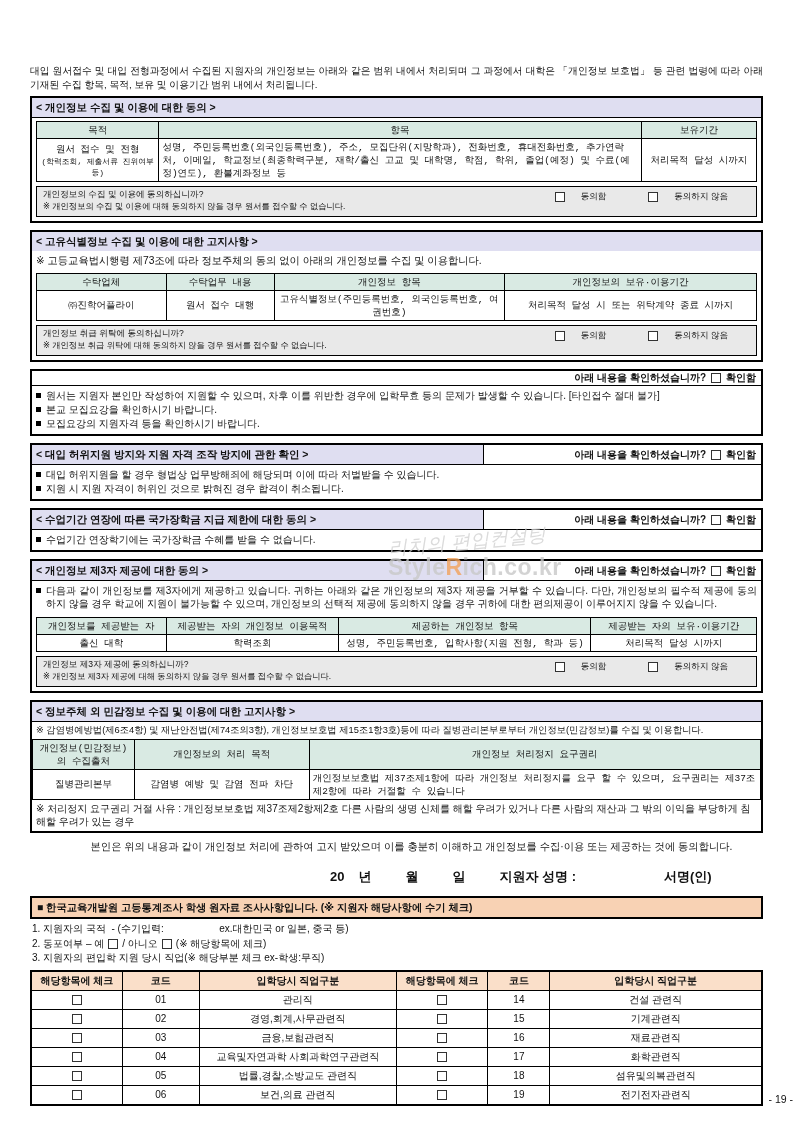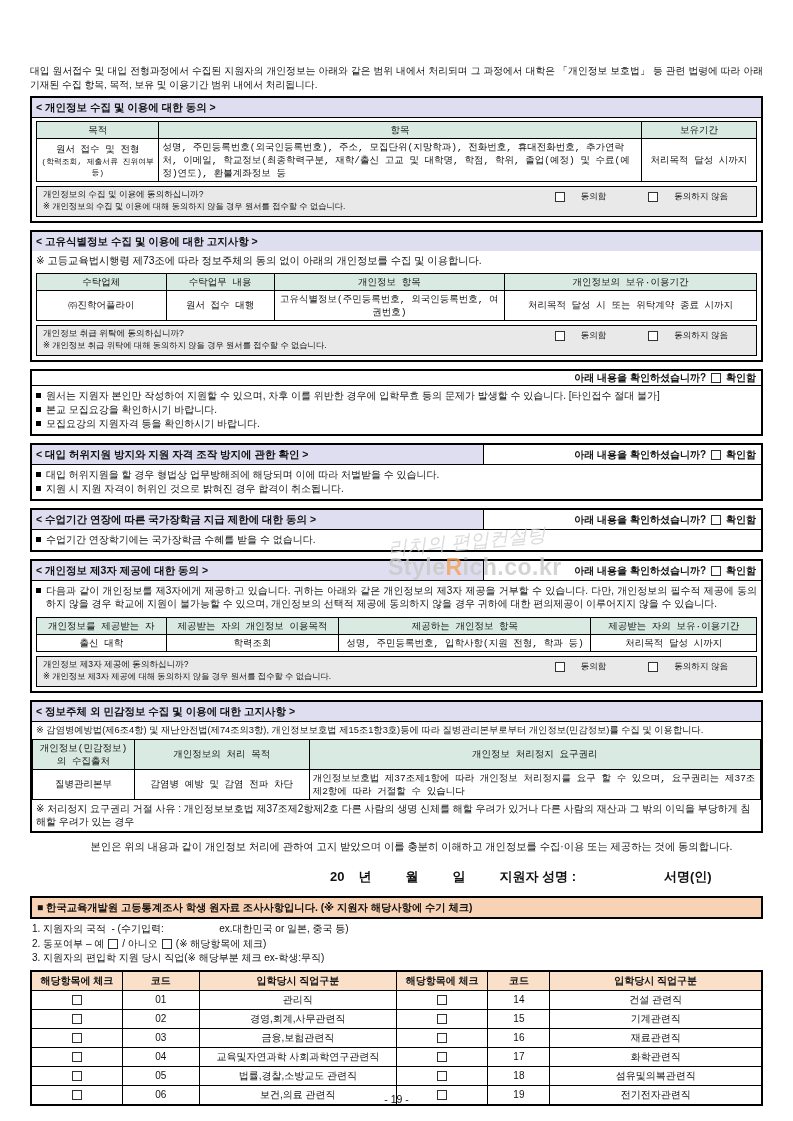--- a/index.html
+++ b/index.html
@@ -43,21 +43,21 @@
   .declaration{ text-align:center; font-size:10.3px; margin:0 0 0; padding-left:30px;}
   .sign-row{ font-size:13px; font-weight:bold; margin:14px 0 10px; padding-left:300px; display:flex; align-items:baseline;}
   .sign-row .gap-s{ display:inline-block; width:14px;} .sign-row .gap-m{ display:inline-block; width:34px;}
   .sign-row .fill{ display:inline-block; width:88px; border-bottom:none;}
   .banner{ border:2px solid #000; background:var(--orange); font-weight:bold; font-size:10.3px; padding:2.5px 5px; margin-bottom:3px;}
   .survey-items{ font-size:10px; line-height:14.5px; margin:2px 0 4px 2px;}
   .survey-items .row{ display:flex; align-items:center; gap:4px; white-space:pre-wrap;}
   table.jtab{ width:100%; border-collapse:collapse; font-size:10px; border:2px solid #000;}
   table.jtab th, table.jtab td{ border:1px solid #000; text-align:center; padding:2px 3px; height:12.5px;}
   table.jtab th{ background:var(--orange-lite); font-weight:bold;}
-  .footer{ position:absolute; bottom:16px; left:0; width:100%; text-align:center; font-size:10.5px;}
+  .footer{ position:absolute; bottom:16px; left:0; width:100%; text-align:right; font-size:10.5px;}
   .watermark{ position:absolute; left:388px; top:528px; pointer-events:none; z-index:5;}
   .wm-script{ font-size:19px; color:#cfcfcf; font-style:italic; transform:rotate(-5deg); opacity:.75; font-family:"DejaVu Serif",serif;}
   .wm-brand{ font-size:23px; font-weight:bold; color:#c9c9c9; opacity:.8; letter-spacing:.5px;}
   .wm-brand .accent{ color:#f2a35c;}
 </style>
 </head>
 <body>
 
 <div class="page">
 

